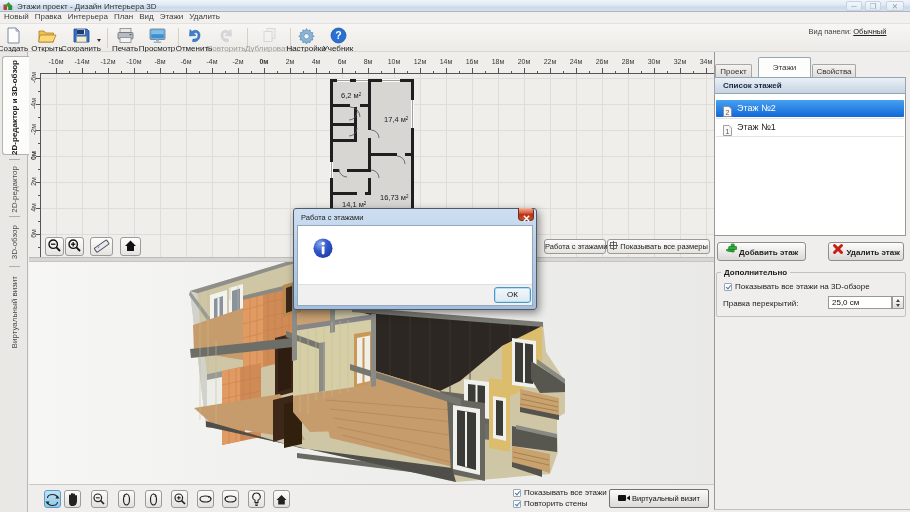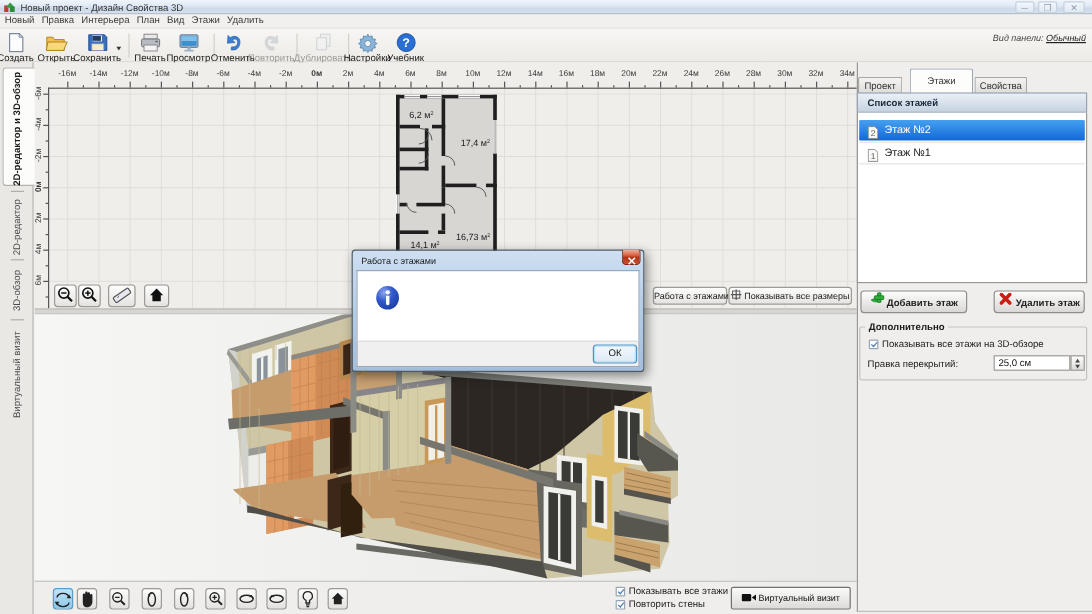--- a/index.html
+++ b/index.html
@@ -10,21 +10,21 @@
     border-bottom:1px solid #aab6c4;box-sizing:border-box;}
   #titletext{left:17px;top:1.5px;font-size:8px;color:#333;}
   .winbtn{top:1px;height:10px;color:#8f99a6;font-size:7.5px;text-align:center;line-height:10px;border:1px solid #c8d2dd;border-radius:2px;box-sizing:border-box;background:linear-gradient(180deg,#f2f7fc,#dfe9f3);}
   #menubar{left:0;top:12px;width:910px;height:12px;background:#f1f0ee;font-size:8px;color:#3c3c3c;border-bottom:1px solid #e2e1de;box-sizing:border-box;}
   #menubar span{margin-right:6px;}
   #toolbar{left:0;top:24px;width:910px;height:28px;
     background:linear-gradient(180deg,#f7f6f4,#edebe7);border-bottom:1px solid #d9d6d1;box-sizing:border-box;}
   .tbtn{position:absolute;top:27px;width:46px;text-align:center;font-size:8px;color:#1a1a1a;}
   .tsep{position:absolute;top:28px;width:1px;height:20px;background:#d4d1cb;}
   .dis{opacity:.4;}
-  #vidpanel{left:790px;top:27px;font-size:7.5px;color:#444;width:115px;text-align:right;font-style:italic;}
+  #vidpanel{left:790px;top:27px;font-size:7.5px;color:#444;width:115px;text-align:center;}
   #vidpanel b{font-weight:normal;text-decoration:underline;color:#222;}
   #leftstrip{left:0;top:52px;width:28px;height:460px;background:#e9e8e5;border-right:1px solid #bab8b3;box-sizing:border-box;}
   .vtxt{position:absolute;left:0;width:28px;text-align:center;}
   .vtxt span{display:inline-block;writing-mode:vertical-rl;transform:rotate(180deg);font-size:8px;color:#4a4a4a;white-space:nowrap;}
   .vsep{position:absolute;left:9px;width:11px;height:1px;background:#b0aea9;}
   #area2d{left:29px;top:52px;width:685px;height:205px;background:#efeeeb;}
   #grid{left:11px;top:21px;width:674px;height:184px;
      background-image:
        linear-gradient(90deg,#deddda 1px,transparent 1px),
        linear-gradient(180deg,#deddda 1px,transparent 1px);
@@ -44,21 +44,21 @@
   .cbl{position:absolute;font-size:8px;color:#222;white-space:nowrap;}
   #rpanel{left:714px;top:52px;width:196px;height:458px;background:#efeeec;border-left:1px solid #9a9894;border-bottom:1px solid #c0bfbb;box-sizing:border-box;}
   .rtab{position:absolute;font-size:8px;color:#333;text-align:center;
      background:linear-gradient(180deg,#f4f3f1,#dddcd9);border:1px solid #a8a7a3;border-bottom:none;border-radius:2px 2px 0 0;box-sizing:border-box;}
   .pbtn{position:absolute;height:19px;background:linear-gradient(180deg,#fdfdfd,#d9d8d5);
      border:1px solid #8f8e8a;border-radius:3px;box-sizing:border-box;font-size:8px;font-weight:bold;color:#222;}
 </style></head>
 <body>
 
 <div class="abs" id="titlebar"></div>
-<div class="abs" id="titletext">Новый проект - Дизайн Свойства 3D</div>
+<div class="abs" id="titletext">Этажи проект - Дизайн Интерьера 3D</div>
 <svg class="abs" style="left:3px;top:1px" width="11" height="10" viewBox="0 0 11 10">
 <rect x="0.5" y="3.5" width="3.5" height="5.5" fill="#b84030"></rect>
 <path d="M1.5 5.5 L5.5 1 L9.5 5.5 Z" fill="#3a9a46"></path>
 <rect x="5.2" y="4.5" width="4" height="4.5" fill="#2e8b3a"></rect>
   </svg>
 <div class="abs winbtn" style="left:846px;width:16px;">─</div>
 <div class="abs winbtn" style="left:865px;width:16px;">❐</div>
 <div class="abs winbtn" style="left:886px;width:18px;">✕</div>
 <div class="abs" id="menubar"><span style="margin-left:4px">Новый</span><span>Правка</span><span>Интерьера</span><span>План</span><span>Вид</span><span>Этажи</span><span>Удалить</span></div>
 <div class="abs" id="toolbar"></div>

